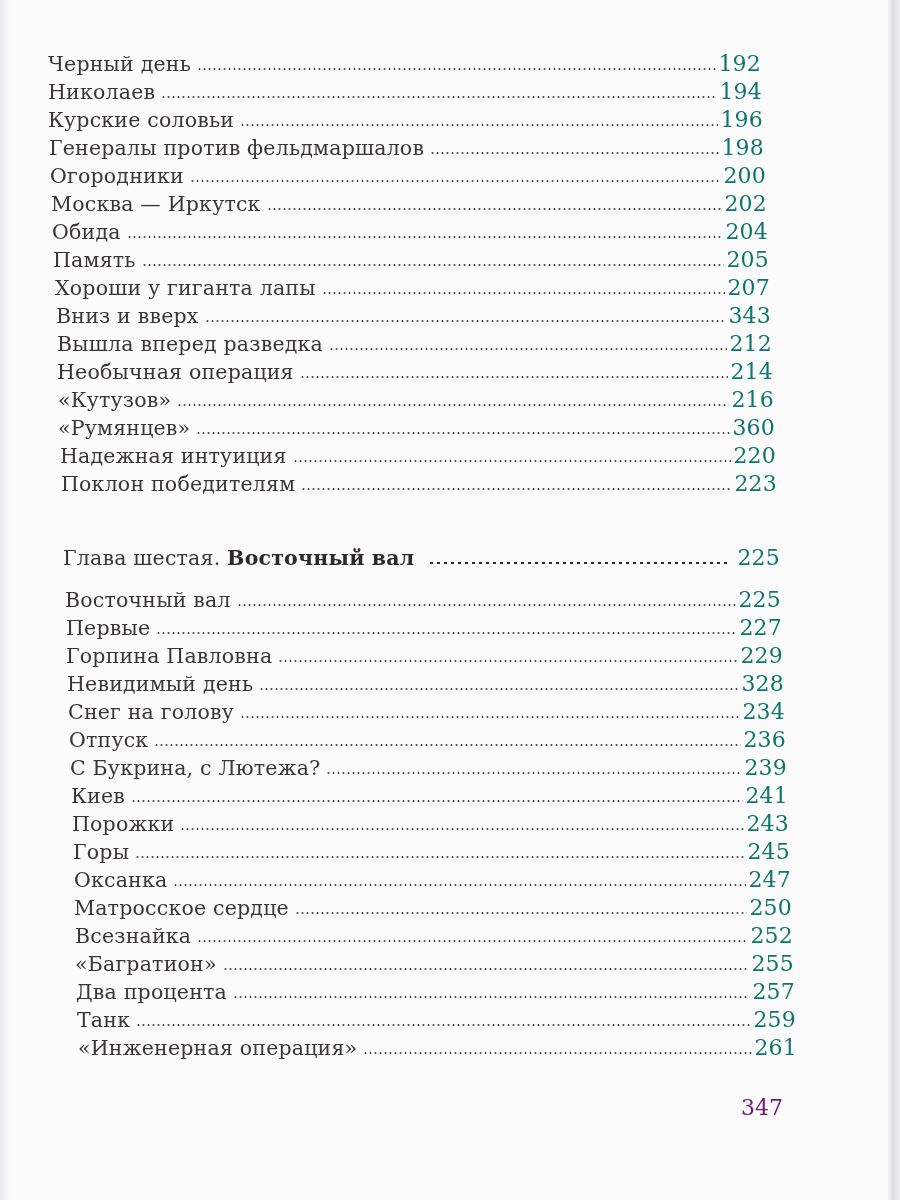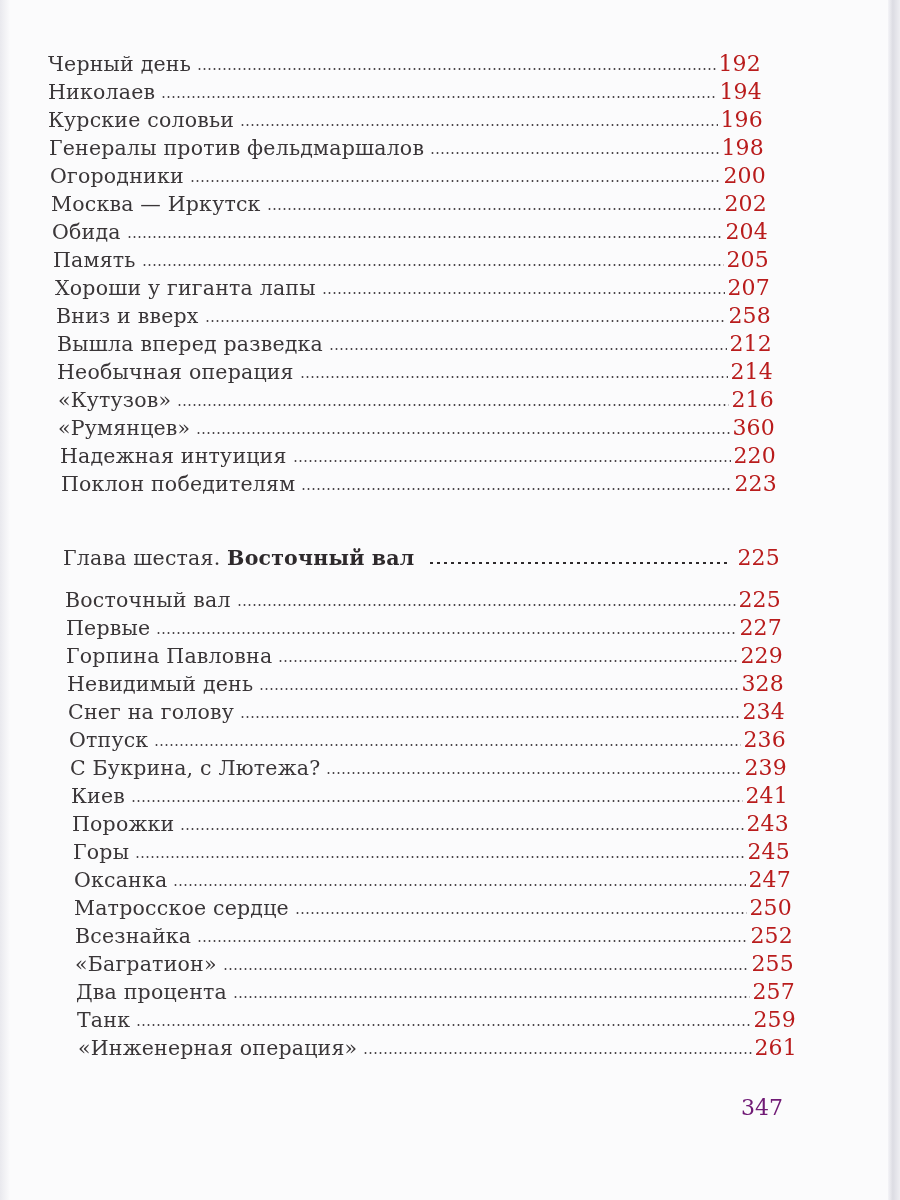--- a/index.html
+++ b/index.html
@@ -59,21 +59,21 @@
       margin-bottom: 7px;
       background-image: radial-gradient(circle, #4a4548 0.9px, transparent 1.2px);
       background-size: 5px 4px;
       background-repeat: repeat-x;
       background-position: left center;
     }
     .row .page {
       flex: 0 0 auto;
       padding-left: 2px;
       font-size: 22px;
-      color: #b91c1c;
+      color: #0f766e;
     }
     .row.chapter .leader {
       background-image: radial-gradient(circle, #2e2a2c 1.2px, transparent 1.5px);
       background-size: 7px 4px;
       margin-left: 8px;
       margin-right: 6px;
     }
     .folio {
       position: absolute;
       left: 741px;
@@ -132,21 +132,21 @@
     <span class="page">205</span>
   </div>
   <div class="row" style="left:55px;top:274px;width:715px;">
     <span class="title">Хороши у гиганта лапы</span>
     <span class="leader"></span>
     <span class="page">207</span>
   </div>
   <div class="row" style="left:56px;top:302px;width:715px;">
     <span class="title">Вниз и вверх</span>
     <span class="leader"></span>
-    <span class="page">258</span>
+    <span class="page">343</span>
   </div>
   <div class="row" style="left:57px;top:330px;width:715px;">
     <span class="title">Вышла вперед разведка</span>
     <span class="leader"></span>
     <span class="page">212</span>
   </div>
   <div class="row" style="left:57px;top:358px;width:716px;">
     <span class="title">Необычная операция</span>
     <span class="leader"></span>
     <span class="page">214</span>

